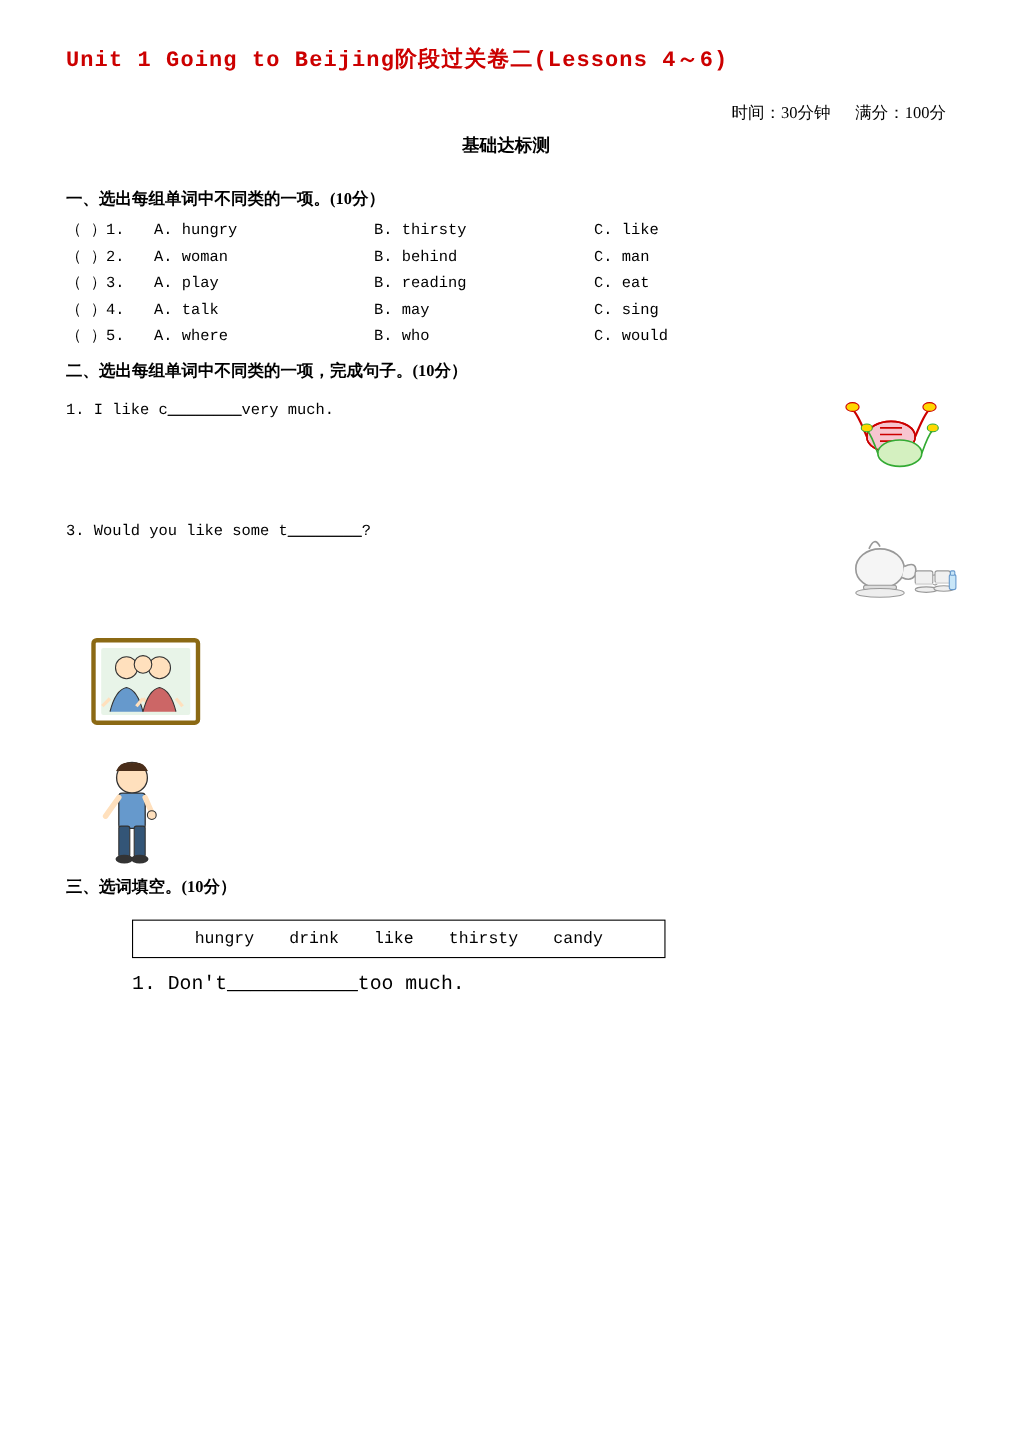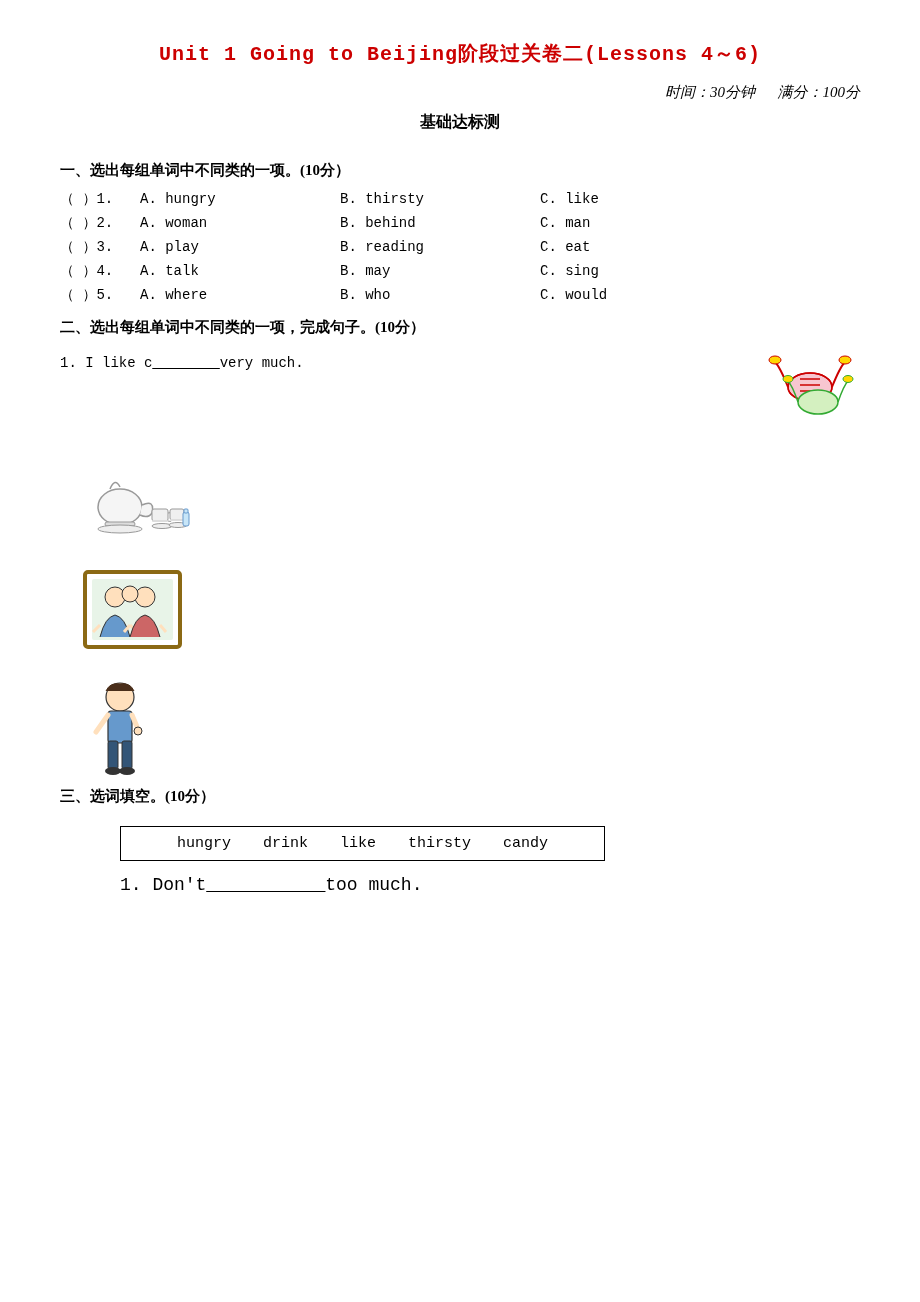--- a/index.html
+++ b/index.html
@@ -10,33 +10,31 @@
     body {
       background: #fff;
       font-family: "SimSun", "宋体", serif;
       font-size: 15px;
       color: #000;
       width: 920px;
       min-height: 1302px;
       padding: 40px 60px;
     }
     .page-title {
-      text-align: center;
       font-family: "Courier New", monospace;
       font-size: 20px;
       font-weight: bold;
       color: #cc0000;
-      margin-bottom: 16px;
+      margin-bottom: 26px;
       letter-spacing: 1px;
     }
     .time-row {
       text-align: right;
       font-size: 15px;
       margin-bottom: 10px;
-      font-style: italic;
     }
     .section-center {
       text-align: center;
       font-weight: bold;
       font-size: 16px;
       margin-bottom: 28px;
     }
     .section-title {
       font-size: 15px;
       font-weight: bold;
@@ -175,20 +173,21 @@
     <line x1="40" y1="44" x2="60" y2="44" stroke="#c00" stroke-width="1.5"></line>
 
     <ellipse cx="58" cy="55" rx="20" ry="12" fill="#d4f0c0" stroke="#3a3" stroke-width="1.5"></ellipse>
     <path d="M38 55 Q32 38 28 34" stroke="#3a3" stroke-width="1.5" fill="none"></path>
     <path d="M78 55 Q84 38 88 34" stroke="#3a3" stroke-width="1.5" fill="none"></path>
     <ellipse cx="28" cy="32" rx="5" ry="3.5" fill="#ffd700" stroke="#3a3" stroke-width="1"></ellipse>
     <ellipse cx="88" cy="32" rx="5" ry="3.5" fill="#ffd700" stroke="#3a3" stroke-width="1"></ellipse>
   </svg></div>
     </div>
     <div class="fill-item">
+      <div class="fill-text" style="font-family: &quot;Courier New&quot;, monospace; font-size: 14px; padding-top: 8px;">3. Would you like some t<u>________</u>?</div>
       <div class="fill-image"><svg width="110" height="85" viewBox="0 0 110 85" xmlns="http://www.w3.org/2000/svg">
 
     <ellipse cx="40" cy="50" rx="22" ry="18" fill="#f5f5f5" stroke="#999" stroke-width="1.5"></ellipse>
     <path d="M62 48 Q75 42 72 56 Q68 62 60 58" fill="#f5f5f5" stroke="#999" stroke-width="1.5"></path>
     <path d="M30 32 Q35 20 40 30" fill="none" stroke="#999" stroke-width="1.5"></path>
     <rect x="25" y="65" width="30" height="4" rx="2" fill="#ddd" stroke="#999" stroke-width="1"></rect>
 
     <rect x="72" y="52" width="16" height="12" rx="2" fill="#f0f0f0" stroke="#999" stroke-width="1"></rect>
     <path d="M88 56 Q94 54 93 62 Q91 66 88 64" fill="none" stroke="#999" stroke-width="1"></path>
     <rect x="72" y="63" width="16" height="2" rx="1" fill="#ddd"></rect>

